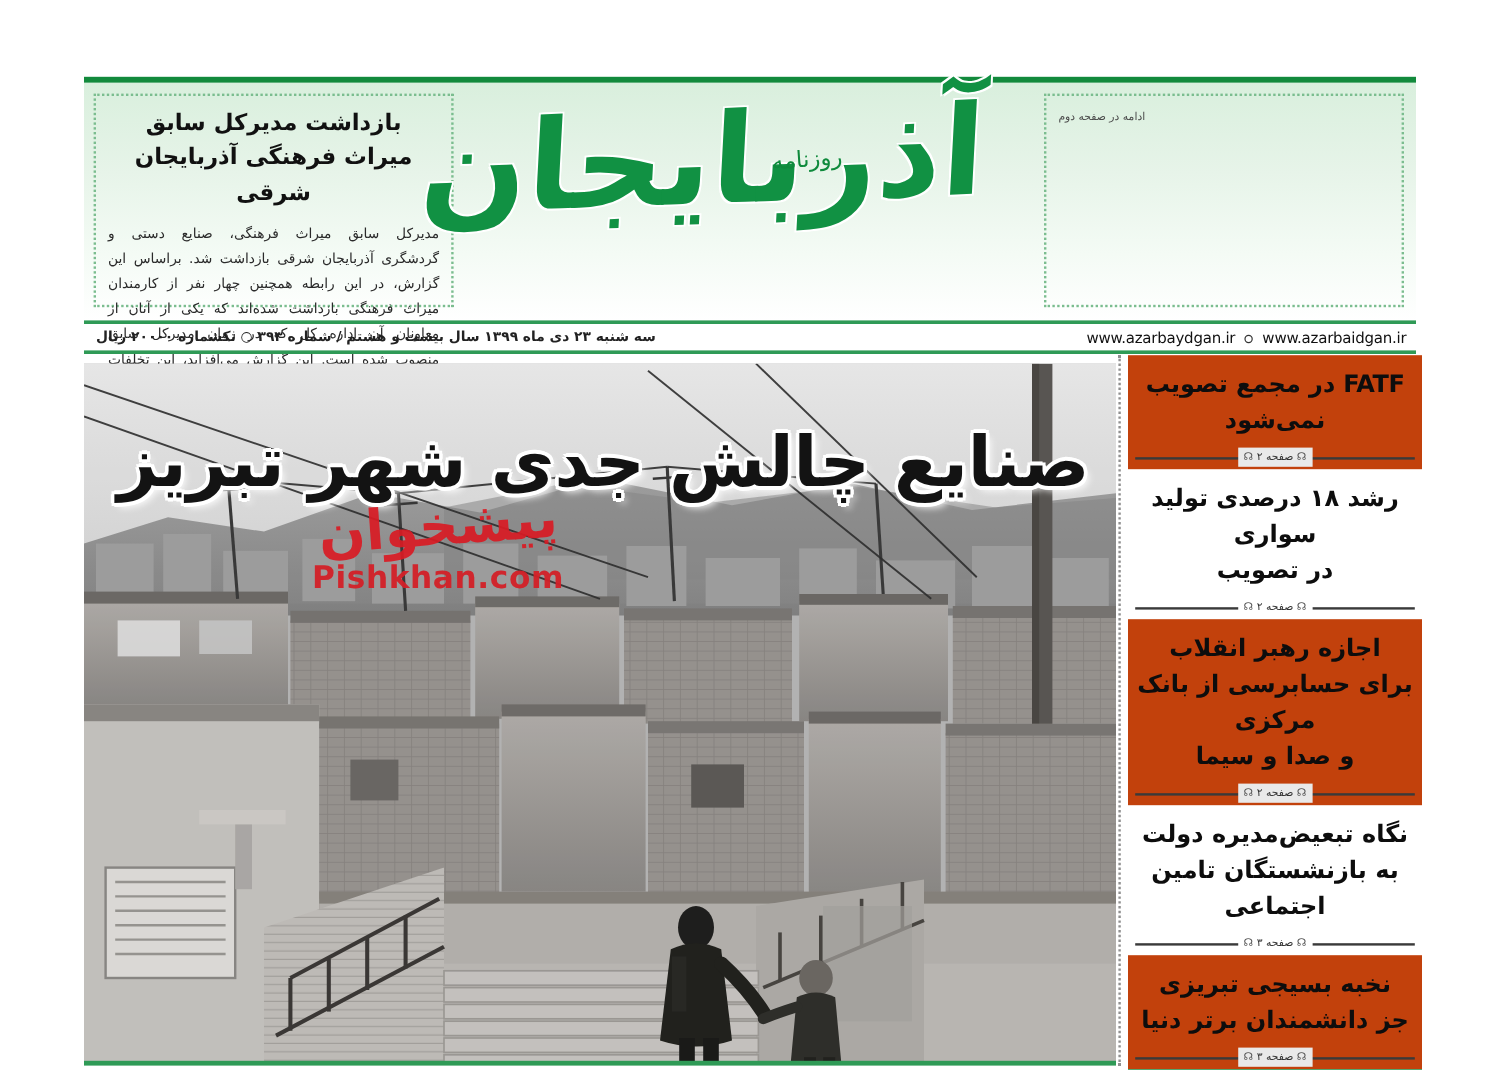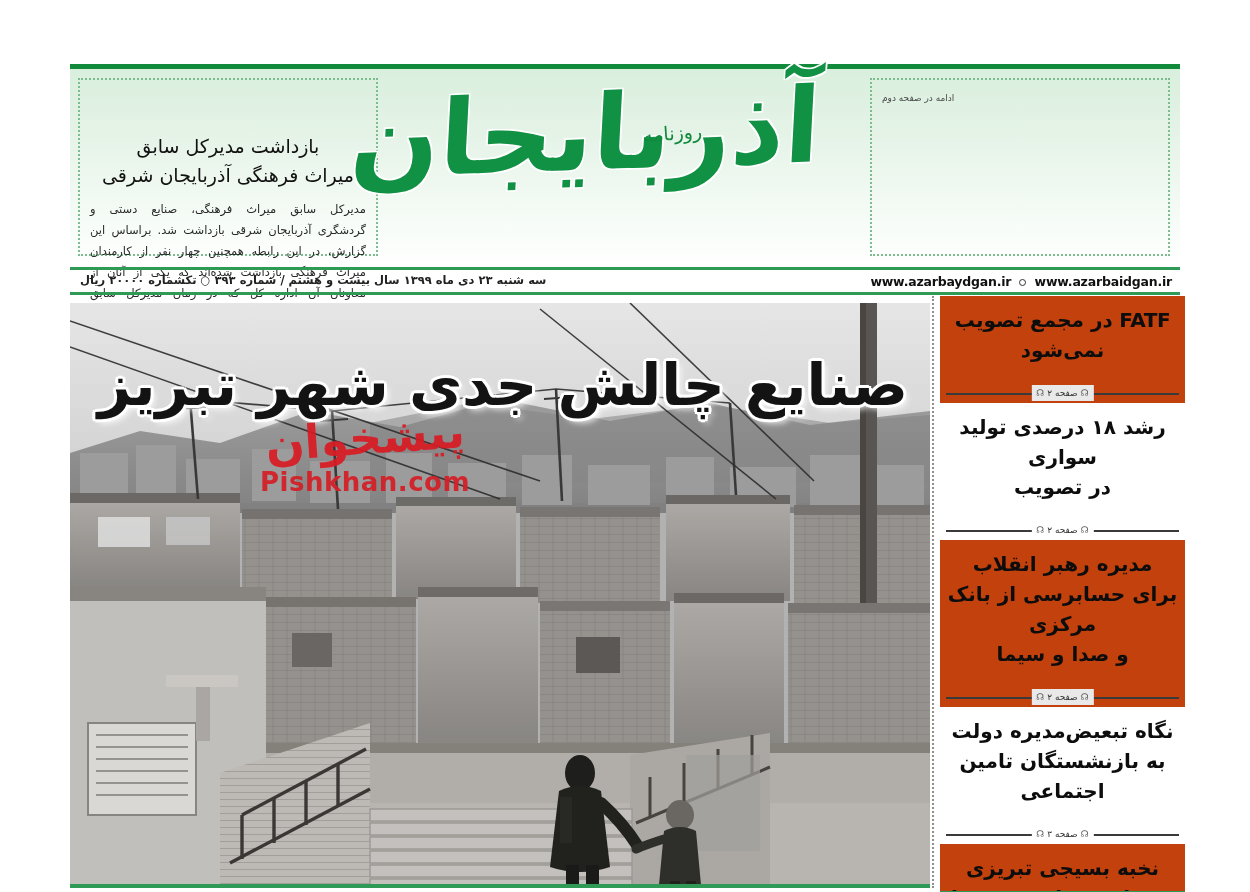--- a/index.html
+++ b/index.html
@@ -96,27 +96,26 @@
     width: 300px;
     height: 178px;
     border: 2px dotted #7bbd8f;
     padding: 8px 10px 6px 10px;
   }
   .teaser-left  { left: 8px; }
   .teaser-right { left: 800px; }
 
   .teaser h2 {
     font-size: 19px;
-    font-weight: normal;
+    font-weight: bold;
     color: #111;
     text-align: center;
     line-height: 1.55;
     letter-spacing: -0.3px;
     margin-bottom: 8px;
-    margin-top: 44px;
   }
   .teaser p {
     font-size: 11.5px;
     line-height: 1.82;
     color: #2a2a2a;
     text-align: justify;
     text-align-last: center;
     word-spacing: 2px;
   }
   .teaser .cont-note {
@@ -134,21 +133,21 @@
     font-size: 11.5px;
     color: #222;
     font-weight: bold;
     letter-spacing: 0.2px;
     line-height: 20px;
   }
   .sites {
     position: absolute;
     right: 8px; top: 208px;
     font-size: 12.5px;
-    font-weight: bold;
+    font-weight: normal;
     color: #111;
     direction: ltr;
     line-height: 20px;
     letter-spacing: -0.2px;
   }
   .site-dot {
     display: inline-block;
     width: 7px; height: 7px;
     border: 1.4px solid #333;
     border-radius: 50%;
@@ -253,21 +252,21 @@
     font-size: 20px;
     font-weight: bold;
     color: #0d0d0d;
     text-align: center;
     line-height: 1.5;
     letter-spacing: -0.4px;
   }
   .sb-rule {
     position: relative;
     height: 16px;
-    margin-top: 20px;
+    margin-top: 8px;
   }
   .sb-rule .ln {
     position: absolute;
     left: 0; right: 0; top: 8px;
     height: 1.5px;
     background: #3a3a3a;
   }
   .sb-rule .pg {
     position: absolute;
     left: 50%;
@@ -558,21 +557,21 @@
         <div class="pg">
           <span class="orn">☊</span>
           <span>صفحه ۲</span>
           <span class="orn">☊</span>
         </div>
       </div>
     </div>
 
     <div class="sb-item shaded">
       <h3>
-        <span>مدیره رهبر انقلاب</span><br>
+        <span>اجازه رهبر انقلاب</span><br>
         <span>برای حسابرسی از بانک مرکزی</span><br>
         <span>و صدا و سیما</span>
       </h3>
       <div class="sb-rule">
         <div class="ln"></div>
         <div class="pg">
           <span class="orn">☊</span>
           <span>صفحه ۲</span>
           <span class="orn">☊</span>
         </div>

